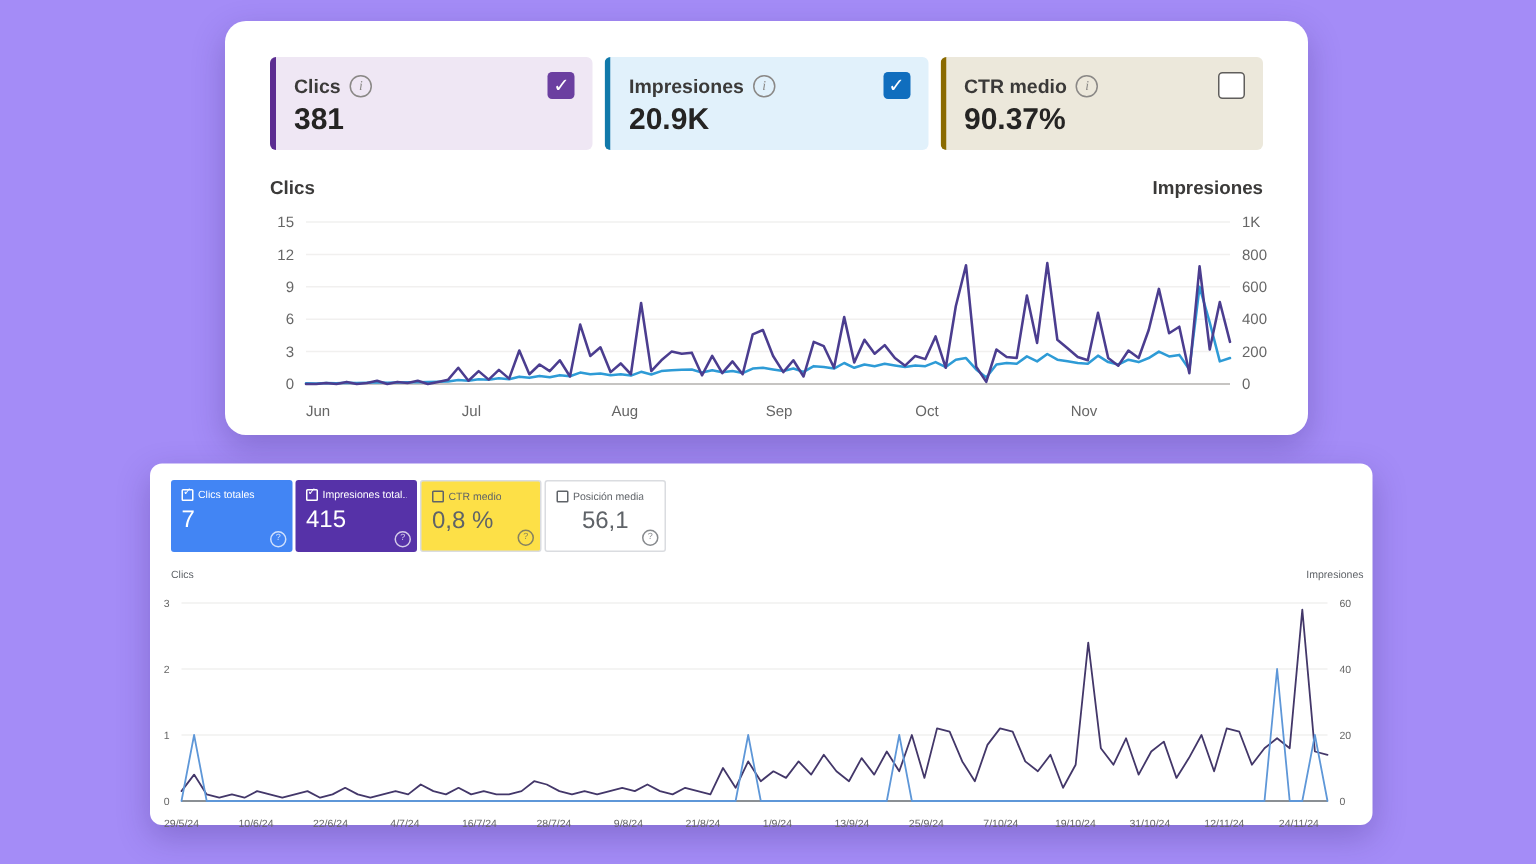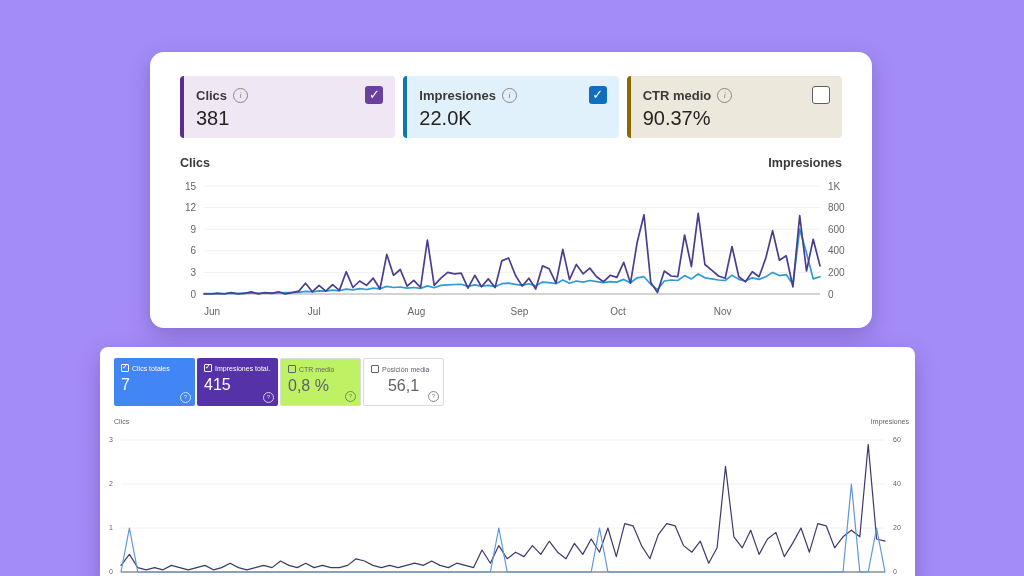--- a/index.html
+++ b/index.html
@@ -1,30 +1,30 @@
 <!DOCTYPE html>
 <html><head>
 <meta charset="utf-8">
 <style>
   html,body{margin:0;padding:0;}
   body{width:1024px;height:576px;overflow:hidden;font-family:"Liberation Sans",sans-serif;background:#a48cf7;position:relative;}
-  .panel{position:absolute;background:#fff;box-shadow:0 8px 22px rgba(50,30,110,.28);margin-top:38px;}
+  .panel{position:absolute;background:#fff;box-shadow:0 8px 22px rgba(50,30,110,.28);}
   .panel-top{left:150px;top:14px;width:722px;height:276px;border-radius:14px;}
   .panel-bottom{left:100px;top:309px;width:815px;height:241px;border-radius:8px;}
 
   
   .cards{display:flex;gap:8px;margin:24px 30px 0 30px;}
   .mcard{flex:1;height:62px;border-radius:4px;border-left:4px solid #000;padding:10px 12px 8px 12px;box-sizing:border-box;cursor:pointer;}
   .mcard-head{display:flex;align-items:center;gap:6px;}
   .mcard-label{font-size:13px;font-weight:bold;color:#3b3a39;}
   .info{width:13px;height:13px;border:1px solid #8a8886;border-radius:50%;color:#8a8886;font-size:9px;line-height:13px;text-align:center;font-style:italic;font-family:"Liberation Serif",serif;}
   .cb{width:18px;height:18px;margin-left:auto;border-radius:3px;border:1.6px solid #605e5c;background:#fff;box-sizing:border-box;position:relative;}
   .cb.on{border:none;}
   .cb.on::after{content:"\2713";position:absolute;left:0;top:0;width:100%;height:100%;color:#fff;font-size:13px;line-height:18px;text-align:center;}
-  .mcard-value{font-size:20px;font-weight:normal;color:#252423;margin-top:3px;}
+  .mcard-value{font-size:20px;font-weight:bold;color:#252423;margin-top:3px;}
 
   .chart-head{display:flex;justify-content:space-between;margin:18px 30px 0 30px;font-size:12.5px;font-weight:bold;color:#3b3a39;}
   .chart-top-svg{display:block;margin:10px 0 0 30px;}
 
   
   .tiles{display:flex;gap:2px;margin:11px 0 0 14px;}
   .tile{width:81px;height:48px;border-radius:2px;padding:6px 7px 4px 7px;box-sizing:border-box;position:relative;cursor:pointer;}
   .tile.plain{border:1px solid #dadce0;}
   .tile-head{display:flex;align-items:center;gap:3px;}
   .tcb{width:8px;height:8px;border:1px solid currentColor;border-radius:1px;box-sizing:border-box;position:relative;flex:none;}
@@ -54,21 +54,21 @@
           <span class="cb on" style="background: rgb(107, 63, 160);"></span>
         </div>
         <div class="mcard-value">381</div>
       </div>
       <div class="mcard" style="background: rgb(225, 241, 251); border-left-color: rgb(17, 121, 170);">
         <div class="mcard-head">
           <span class="mcard-label">Impresiones</span>
           <span class="info">i</span>
           <span class="cb on" style="background: rgb(16, 110, 190);"></span>
         </div>
-        <div class="mcard-value">22.0K</div>
+        <div class="mcard-value">20.9K</div>
       </div>
       <div class="mcard" style="background: rgb(236, 232, 219); border-left-color: rgb(138, 106, 0);">
         <div class="mcard-head">
           <span class="mcard-label">CTR medio</span>
           <span class="info">i</span>
           <span class="cb"></span>
         </div>
         <div class="mcard-value">90.37%</div>
       </div>
     </div>
@@ -119,21 +119,21 @@
         <span class="qmark">?</span>
       </div>
       <div class="tile" style="background: rgb(86, 50, 168); color: rgb(255, 255, 255);">
         <div class="tile-head">
           <span class="tcb on"></span>
           <span class="tile-label">Impresiones total..</span>
         </div>
         <div class="tile-value" style="color: rgb(255, 255, 255);">415</div>
         <span class="qmark">?</span>
       </div>
-      <div class="tile plain" style="background: #bef264; color: rgb(95, 99, 104);">
+      <div class="tile plain" style="background: #fde047; color: rgb(95, 99, 104);">
         <div class="tile-head">
           <span class="tcb"></span>
           <span class="tile-label">CTR medio</span>
         </div>
         <div class="tile-value" style="color: rgb(95, 99, 104);">0,8 %</div>
         <span class="qmark">?</span>
       </div>
       <div class="tile plain" style="background: rgb(255, 255, 255); color: rgb(95, 99, 104);">
         <div class="tile-head">
           <span class="tcb"></span>

